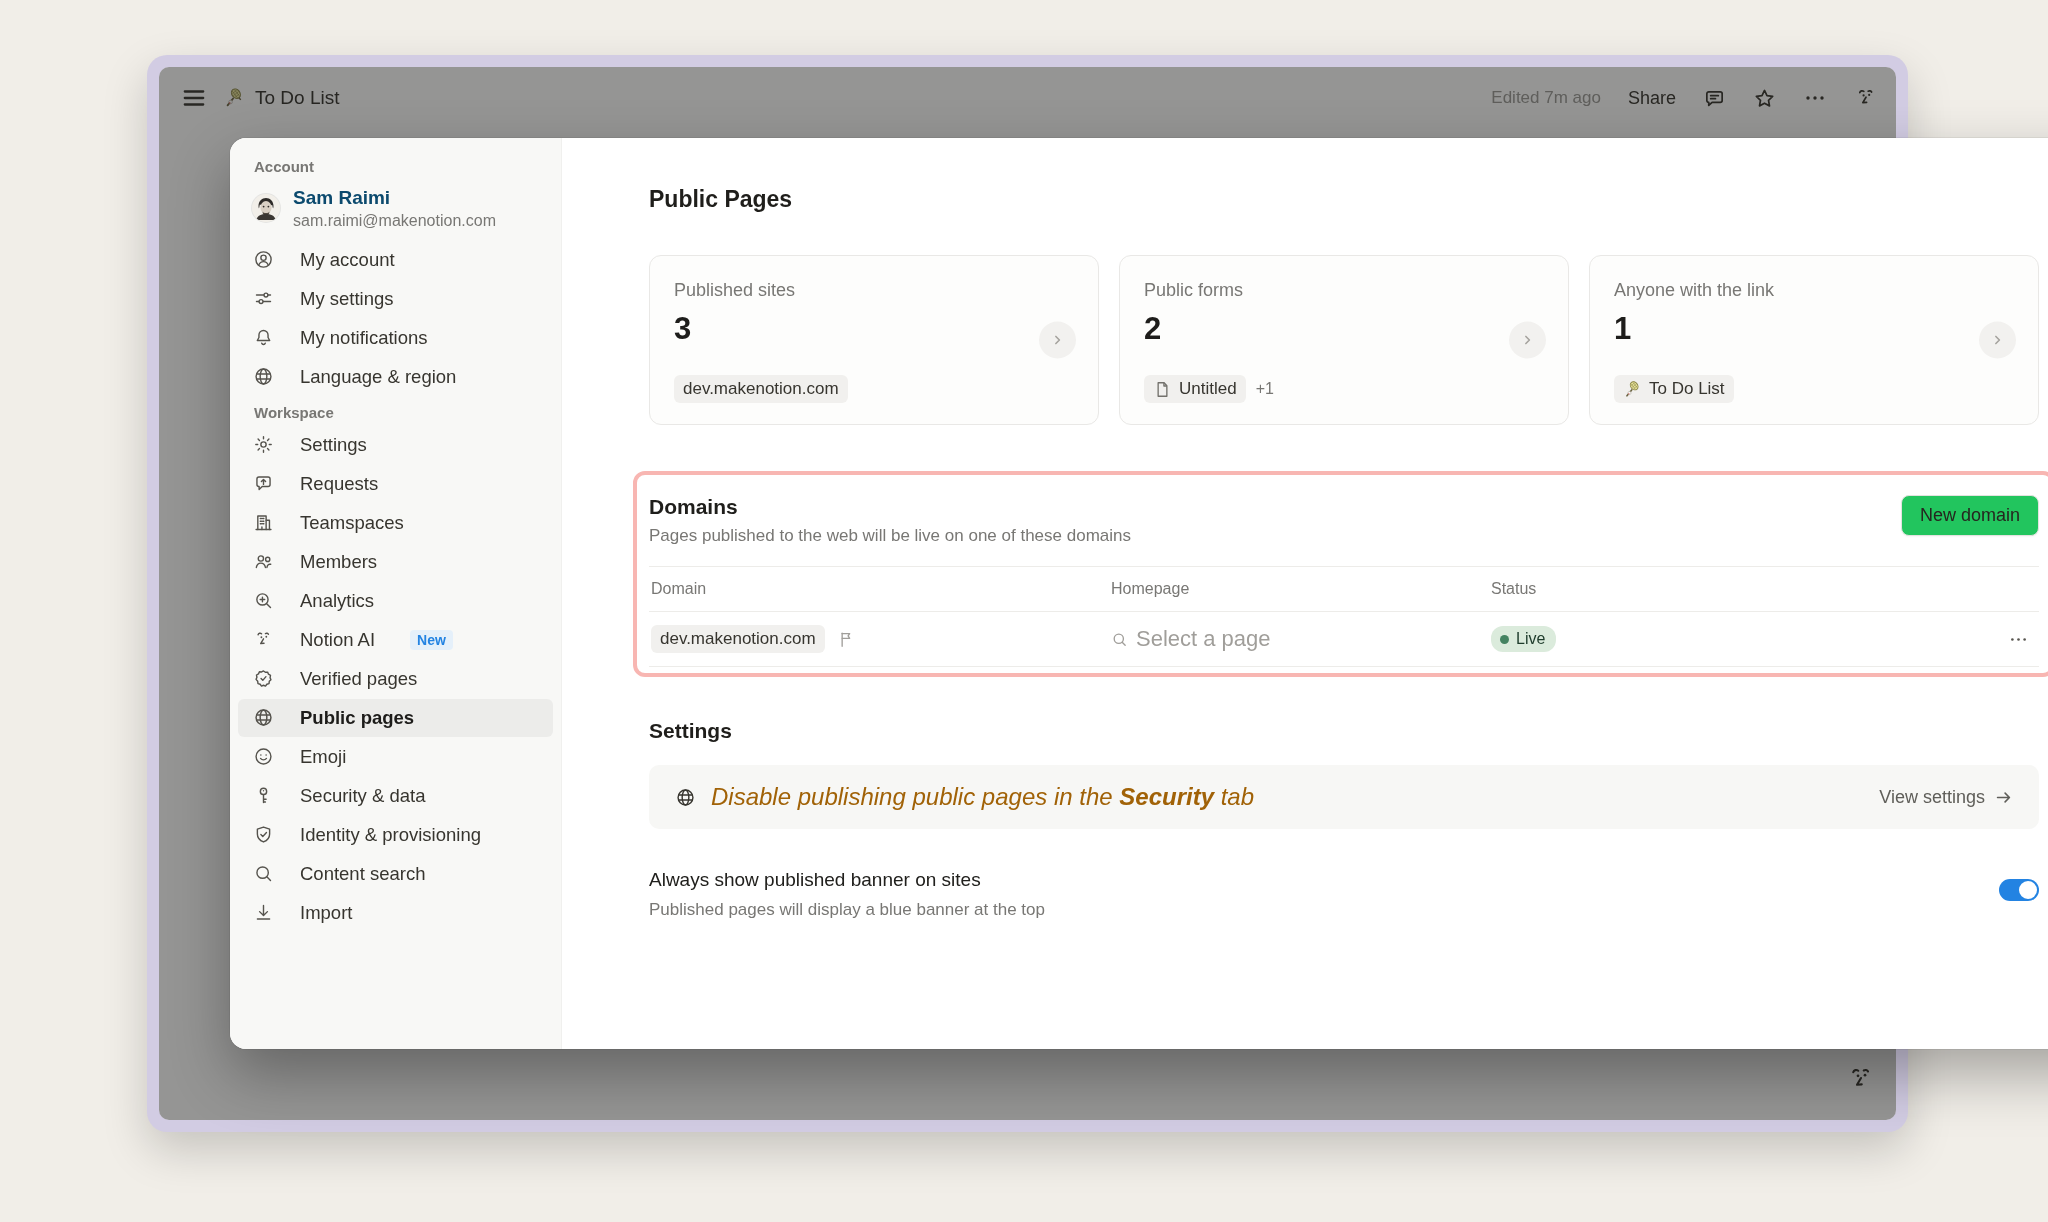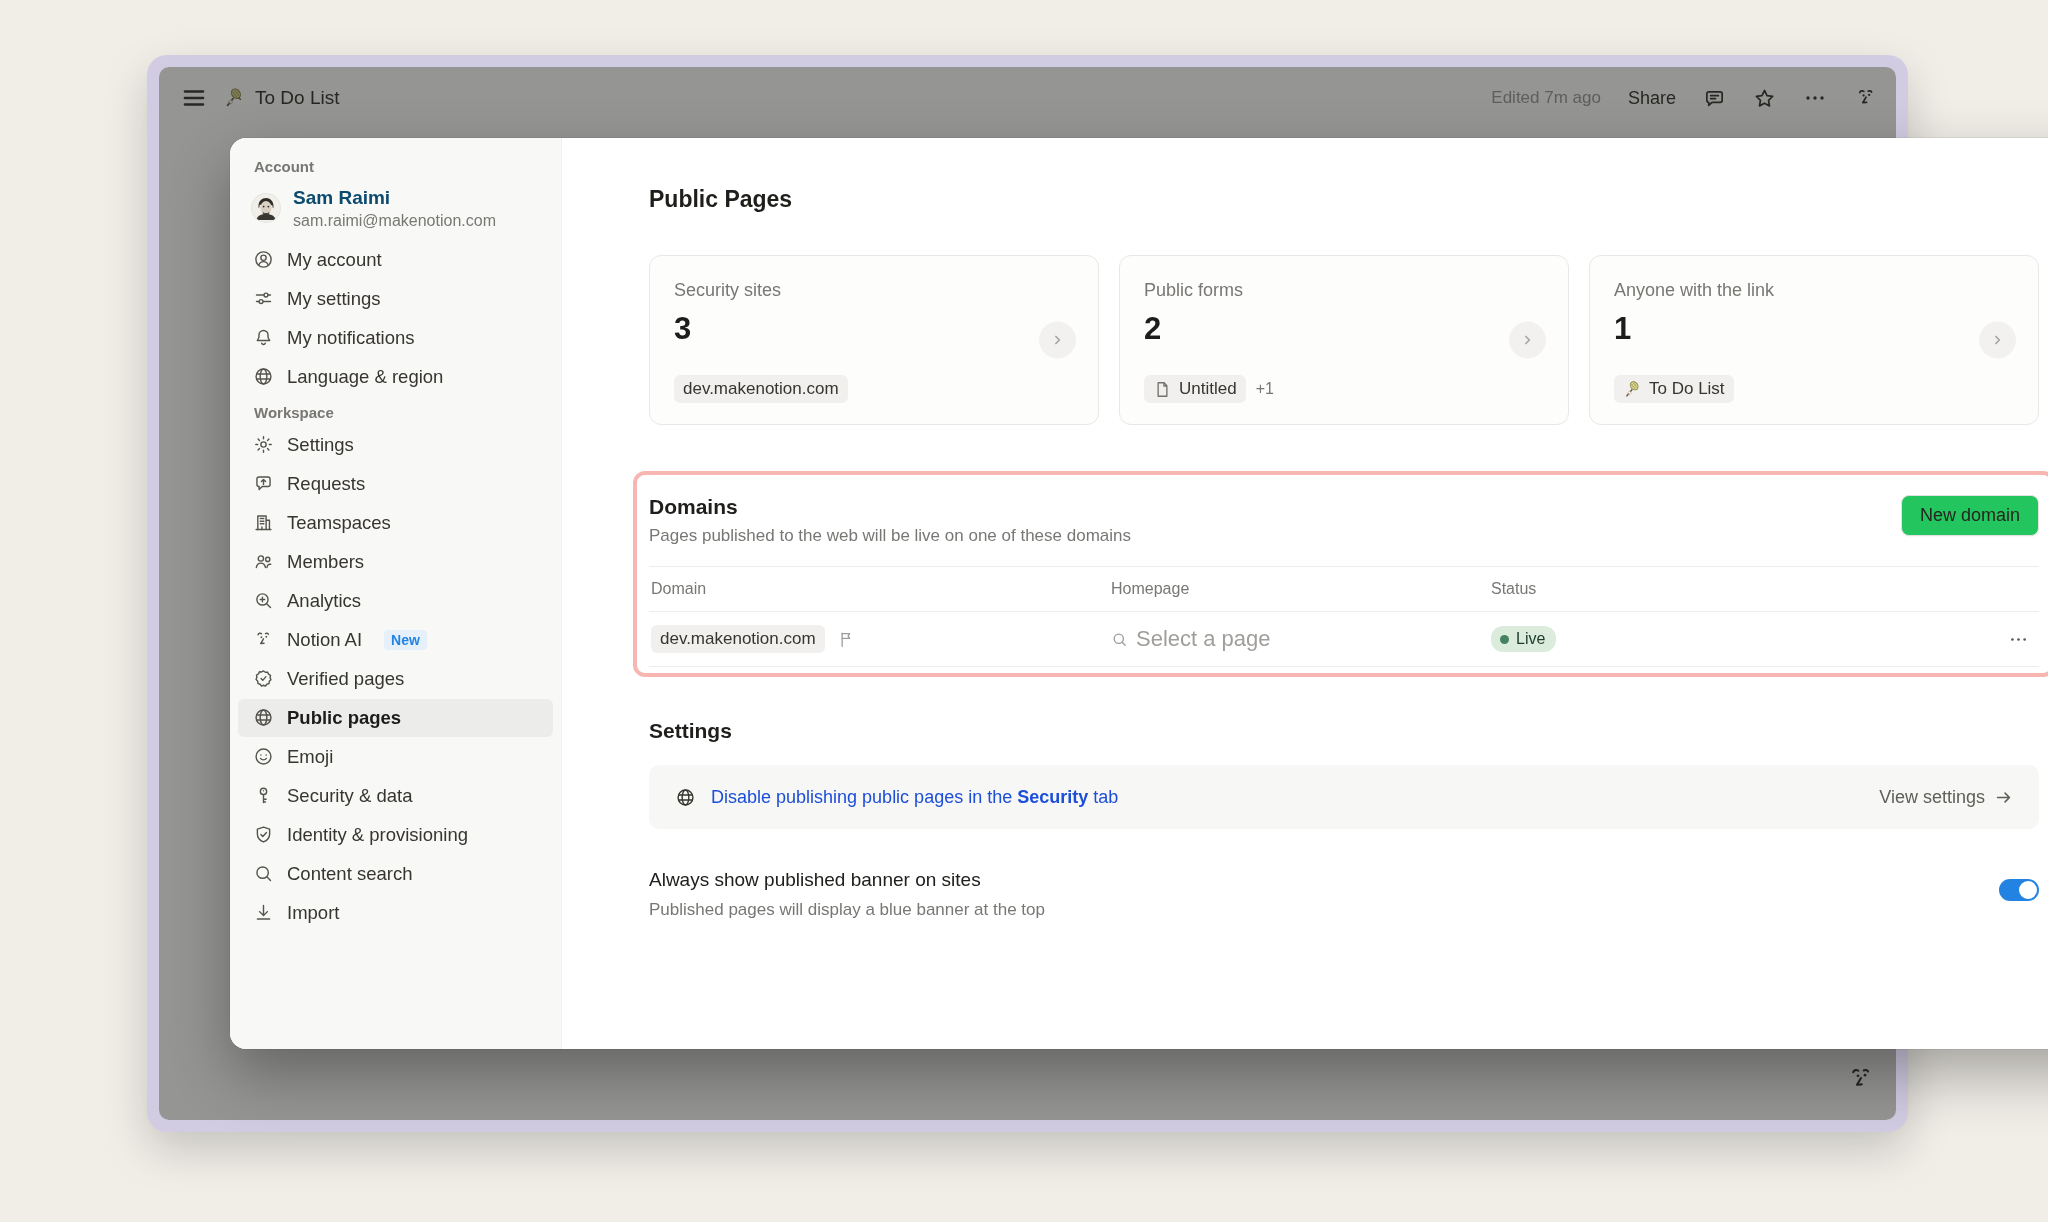--- a/index.html
+++ b/index.html
@@ -57,21 +57,21 @@
     padding:6px 16px 4px 16px;
   }
   .sec-label.ws { margin-top:2px; }
   .user-row { display:flex; align-items:center; gap:13px; padding:8px 14px 10px 14px; }
   .user-name { font-size:19px; font-weight:700; color:#0c4a6e; line-height:1.2; }
   .user-email { font-size:16px; color:#787774; margin-top:2px; }
   .avatar { width:28px; height:28px; border-radius:50%; overflow:hidden;
     box-shadow:0 0 0 1px rgba(0,0,0,0.08); background:#efece7; flex:0 0 28px; }
   .item {
     height:38px; margin:1px 0; border-radius:6px;
-    display:flex; align-items:center; gap:13px; padding:0 8px 0 15px;
+    display:flex; align-items:center; gap:26px; padding:0 8px 0 15px;
     font-size:18.5px; color:#37352f; cursor:default;
   }
   .item .ic { width:21px; height:21px; color:#55534d; flex:0 0 21px; }
   .item.selected { background:#ececea; }
   .item.selected .lbl { font-weight:700; color:#1d1c1a; }
   .badge-new {
     margin-left:9px; font-size:14px; font-weight:700; color:#2383e2;
     background:#e5f0fa; border-radius:4px; padding:2px 7px;
   }
 
@@ -131,21 +131,21 @@
   .live-dot { width:9px; height:9px; border-radius:50%; background:#448361; }
   .row-menu { justify-self:end; padding-right:8px; color:#57554f; }
 
   
   .settings-title { margin-top:42px; font-size:21px; font-weight:700; color:#1f1e1b; }
   .banner {
     margin-top:22px; background:#f7f7f5; border-radius:10px; height:64px;
     display:flex; align-items:center; padding:0 26px; gap:15px;
   }
   .banner .bi { color:#37352f; }
-  .banner-text { font-size:18px; color:#1d4ed8; }
+  .banner-text { font-size:24px; color:#a16207;font-style:italic; }
   .banner-text b { font-weight:700; }
   .view-settings { margin-left:auto; display:flex; align-items:center; gap:9px;
     font-size:18px; color:#5f5e59; cursor:pointer; }
   .toggle-row { margin-top:40px; display:flex; align-items:flex-start; }
   .toggle-title { font-size:19px; color:#21201d; }
   .toggle-sub { font-size:17px; color:#787774; margin-top:9px; }
   .toggle {
     margin-left:auto; margin-top:10px; width:40px; height:22px; border-radius:11px;
     background:#2383e2; position:relative; cursor:pointer; flex:0 0 40px;
   }
@@ -425,21 +425,21 @@
       <span class="lbl">Import</span>
     </div>
   </div>
 
   <div class="main">
     <div class="page-title">Public Pages</div>
 
     <div class="cards">
 
       <div class="card">
-        <div class="card-label">Security sites</div>
+        <div class="card-label">Published sites</div>
         <div class="card-count">3</div>
         <div class="card-chiprow">
           <span class="chip">
             <span>dev.makenotion.com</span>
           </span>
         </div>
         <span class="chev-circle">
           <svg width="13" height="13" viewBox="0 0 24 24" fill="none" stroke="currentColor" stroke-width="3" stroke-linecap="round" stroke-linejoin="round">
               <path d="M9 5.5 15.5 12 9 18.5"></path>
             </svg>

